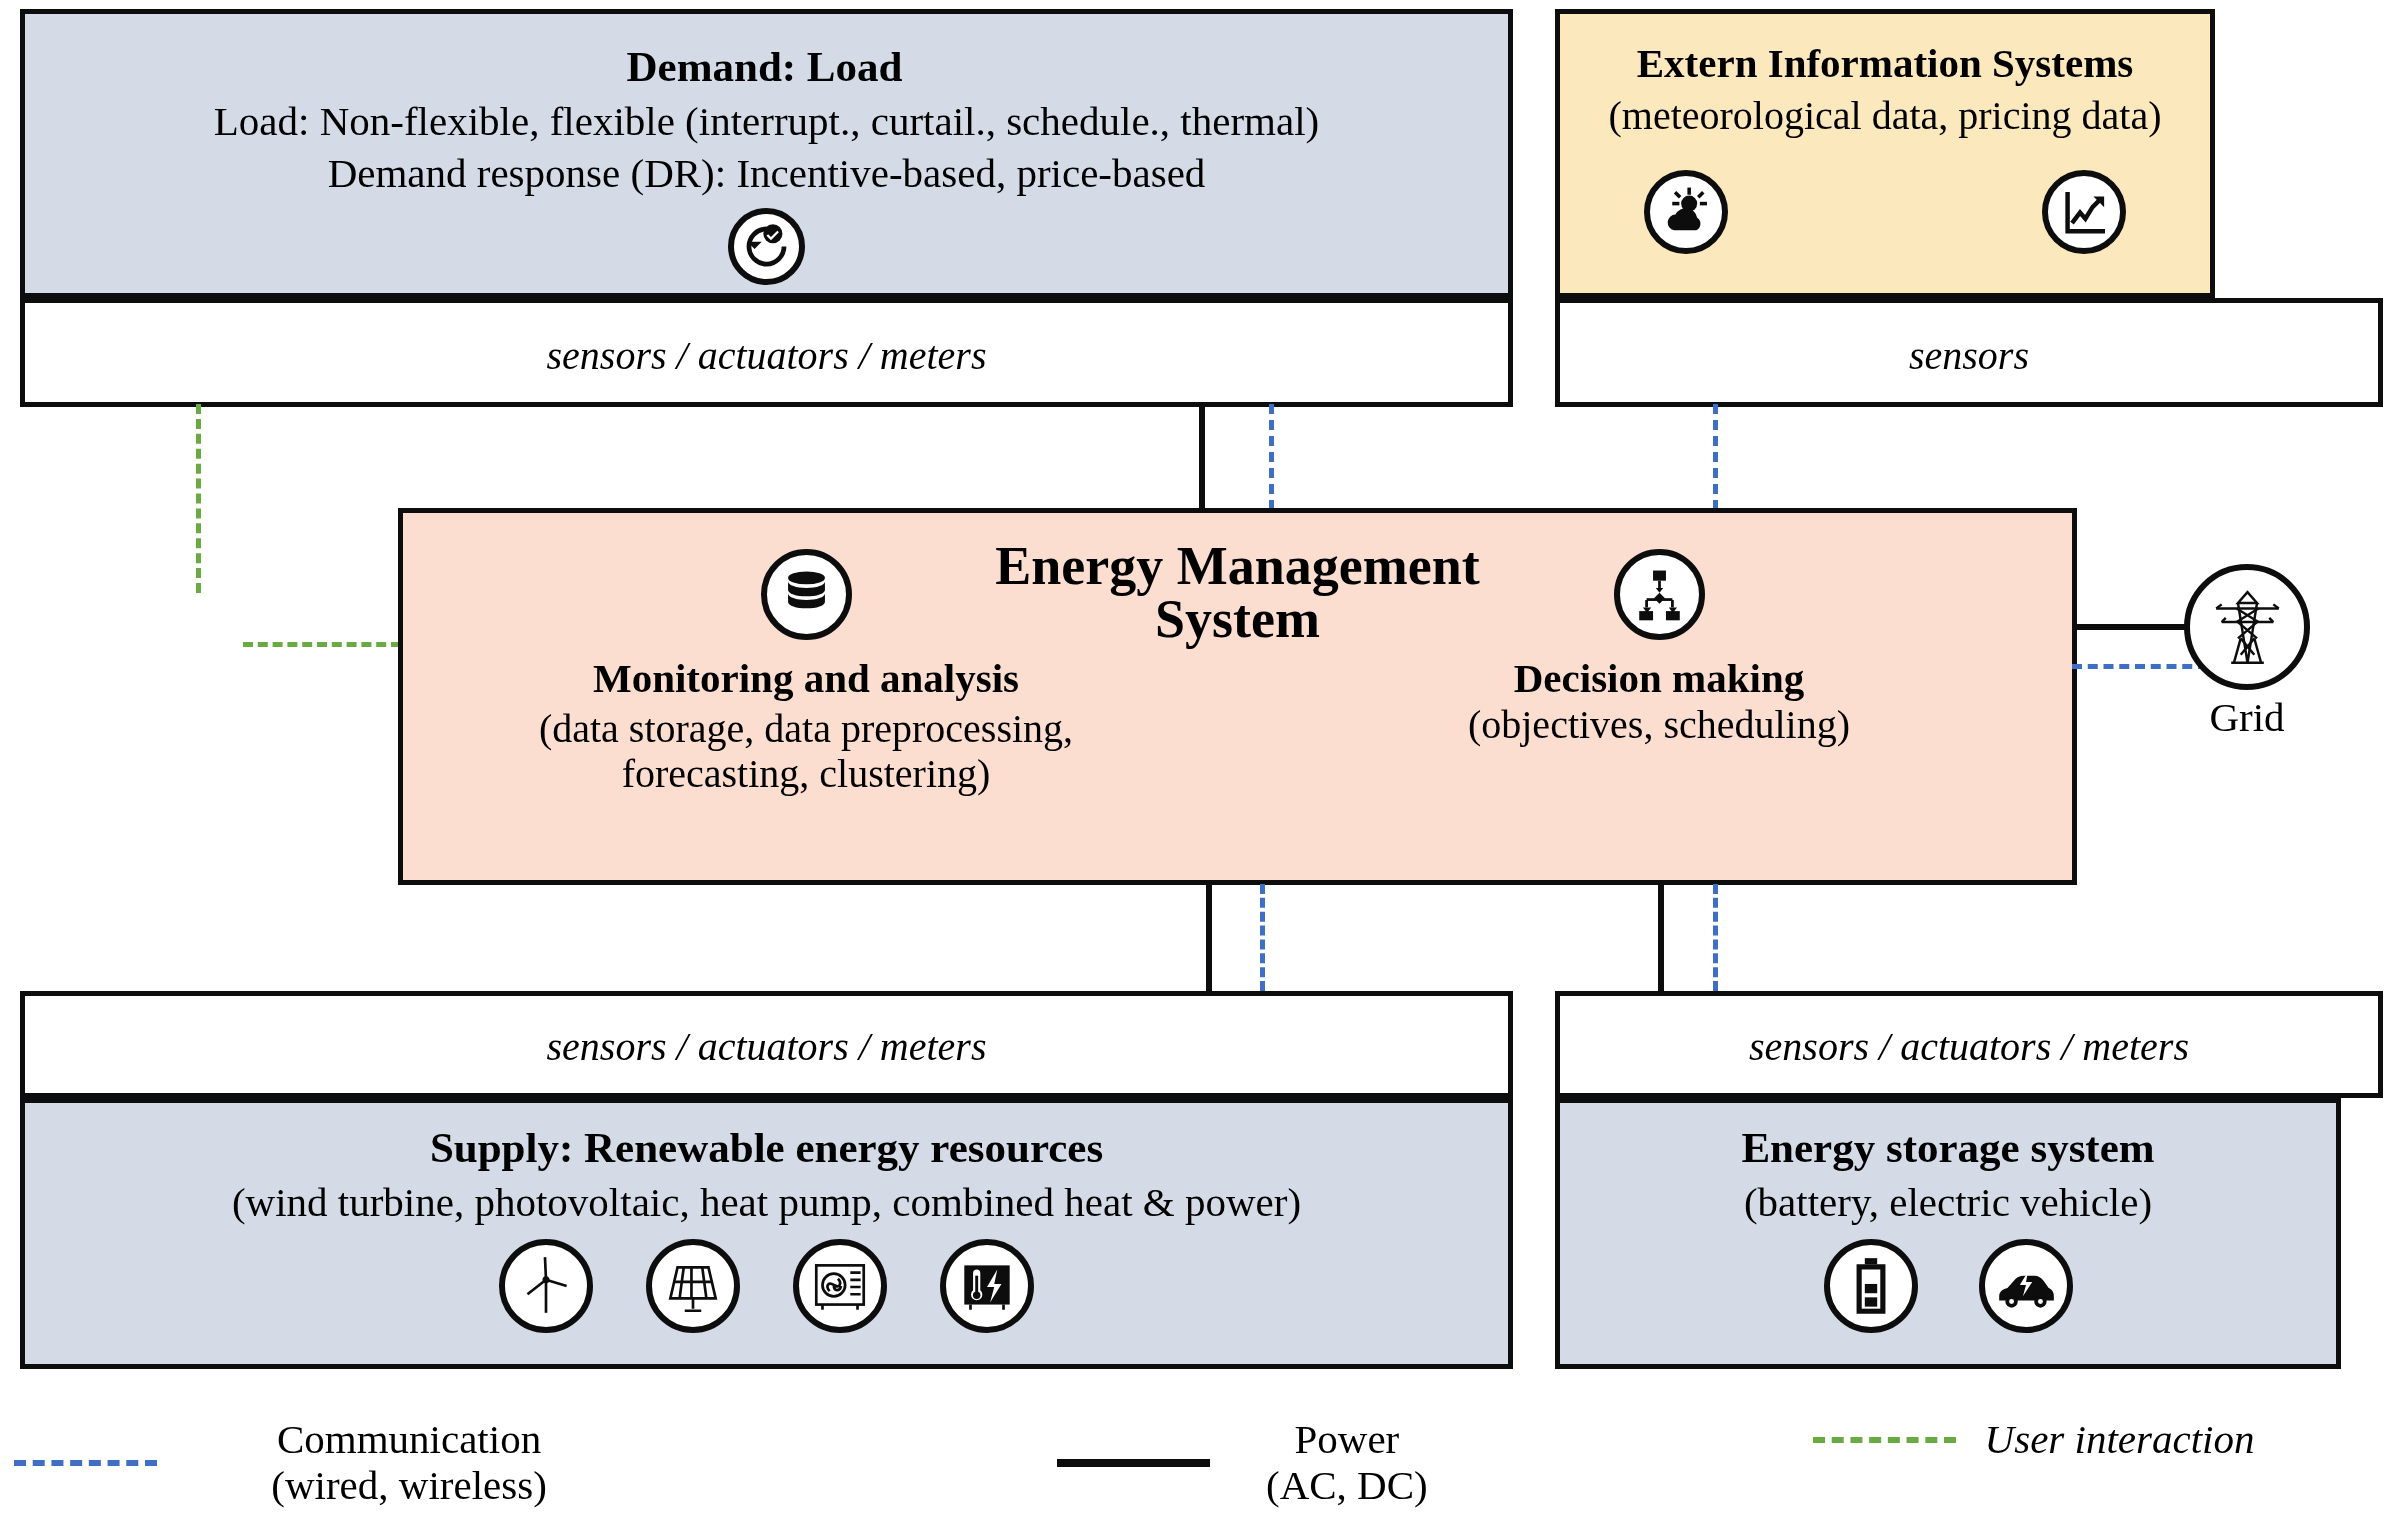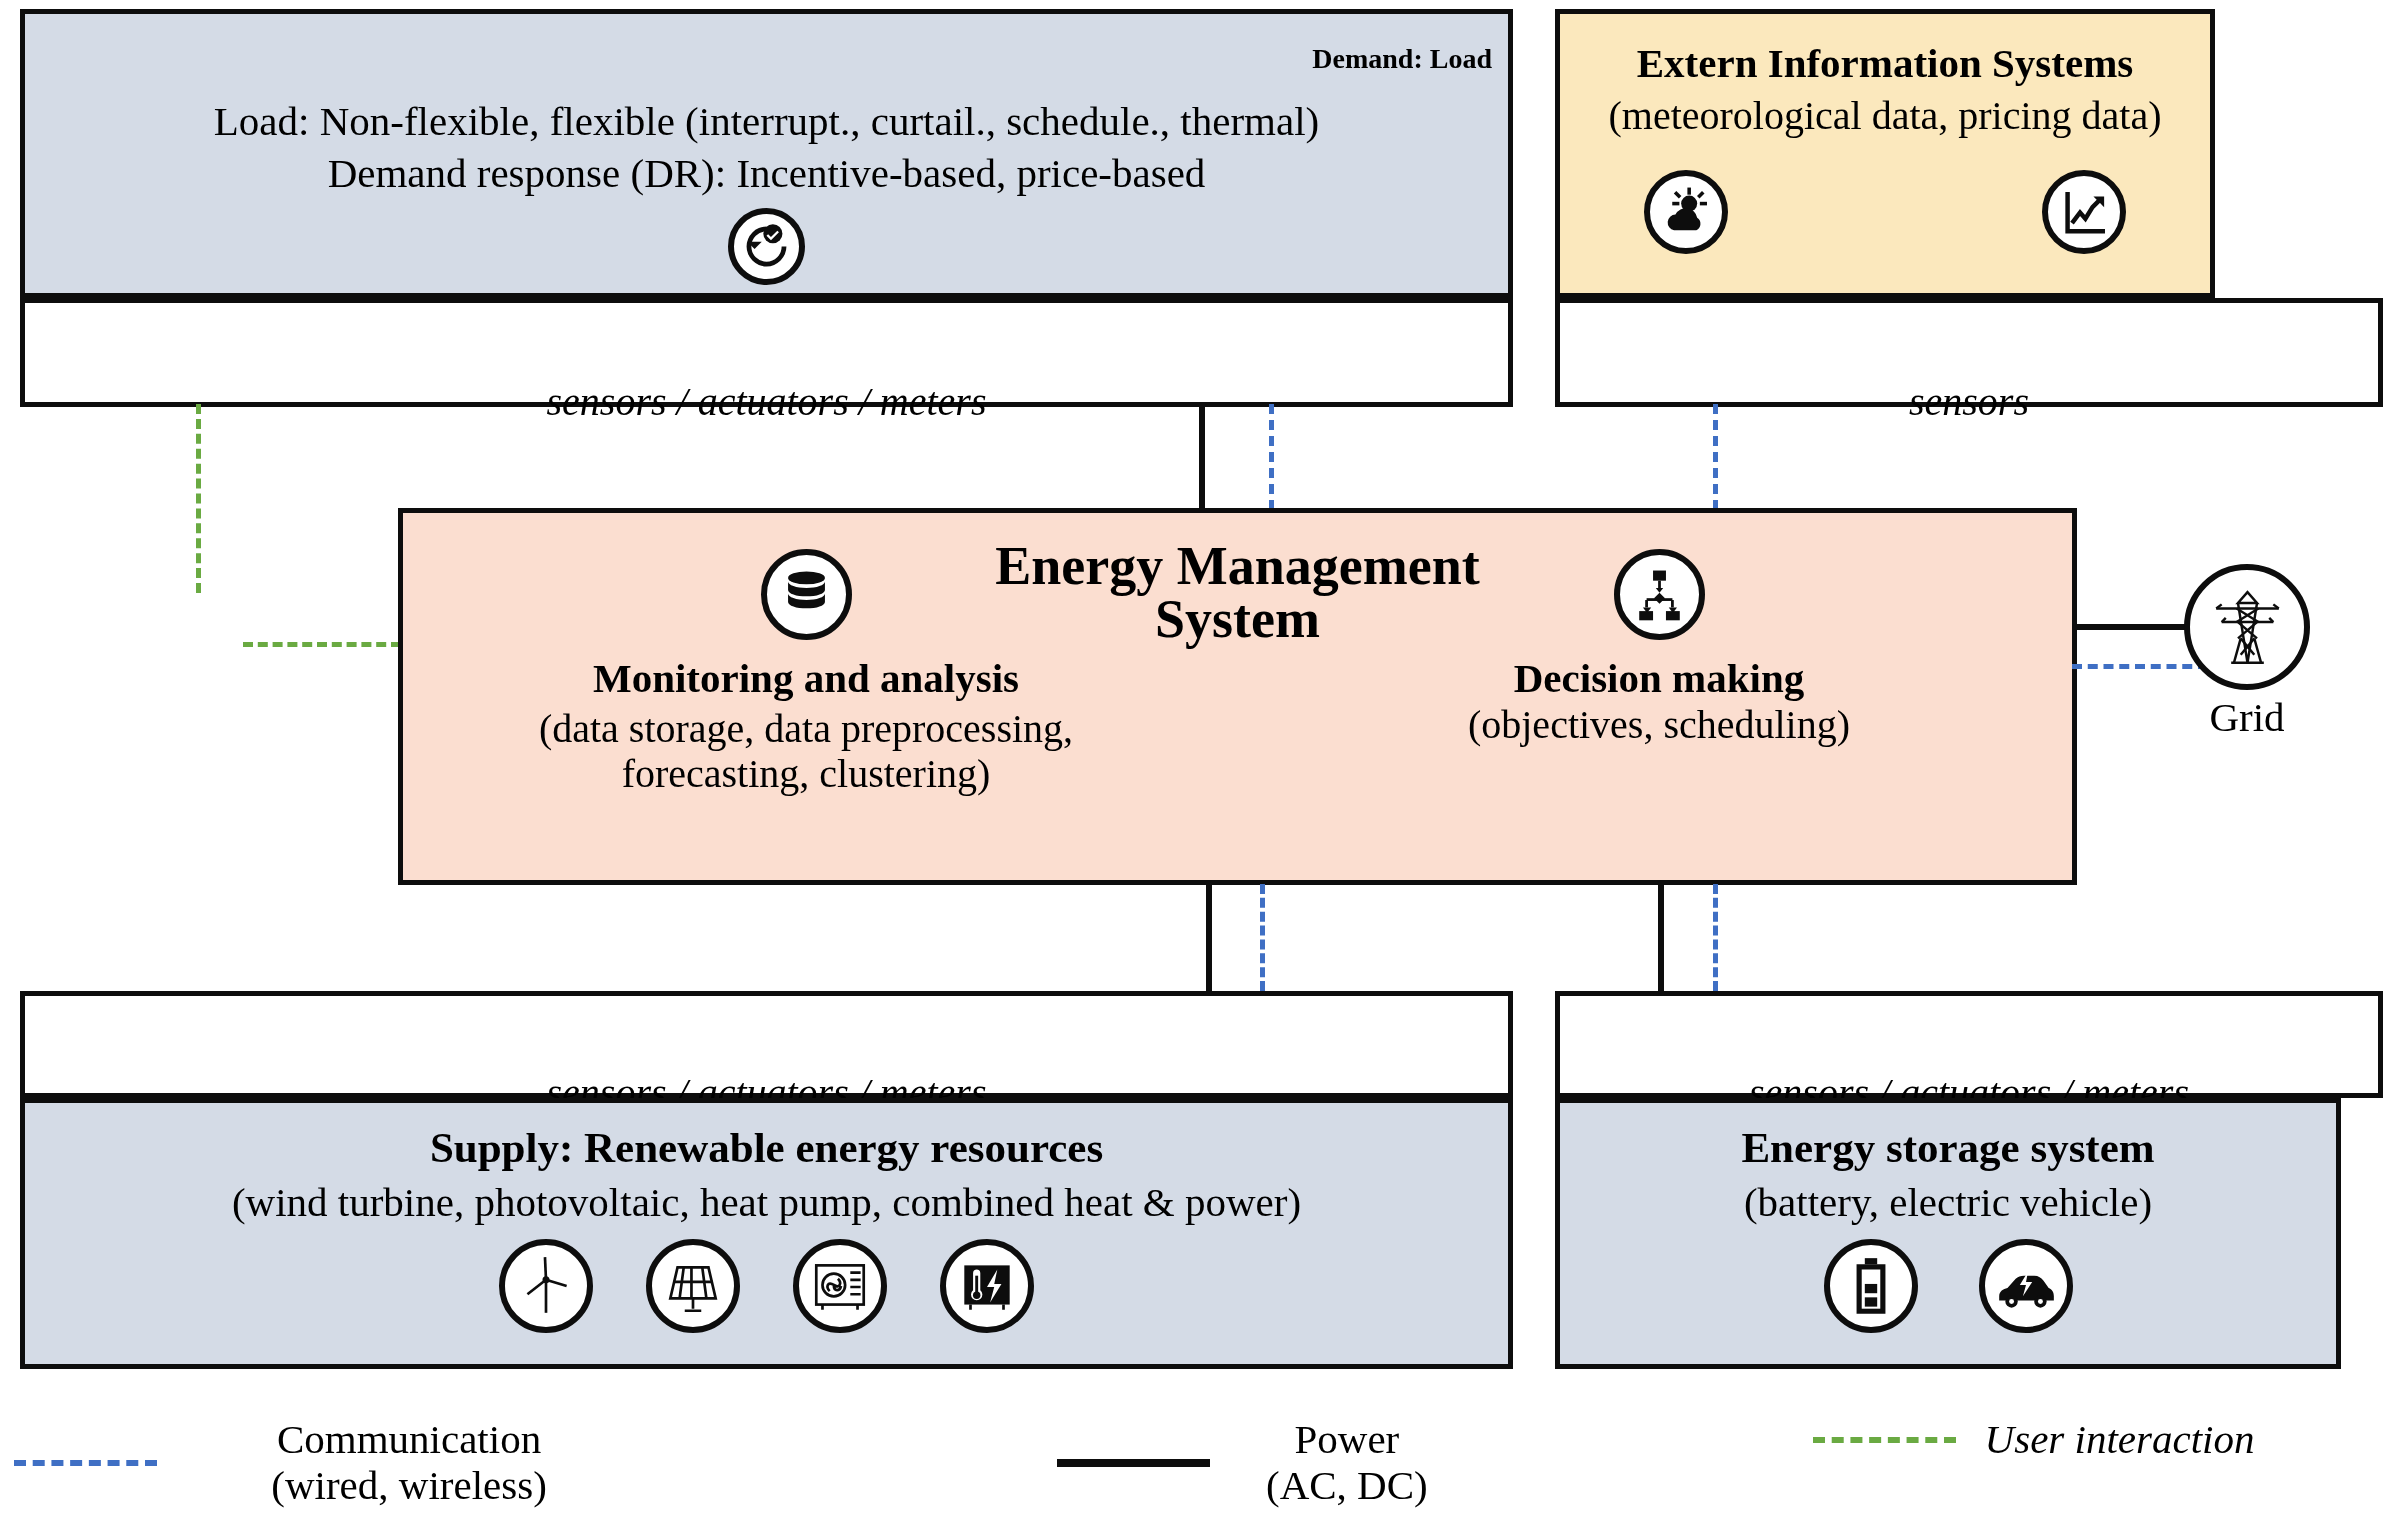--- a/index.html
+++ b/index.html
@@ -7,21 +7,21 @@
   #canvas{position:relative;width:2401px;height:1518px;background:#fff;overflow:hidden;}
 
   .box{position:absolute;box-sizing:border-box;border:5px solid #0d0d0d;}
   .fill-blue{background:#d4dbe6;}
   .fill-yellow{background:#fbe8bd;}
   .fill-peach{background:#fbded0;}
   .fill-white{background:#ffffff;}
 
   .ttl{font-weight:bold;text-align:center;line-height:1.12;}
   .sub{text-align:center;line-height:1.14;}
-  .sensors{font-style:italic;text-align:center;margin-top:46px;}
+  .sensors{font-style:italic;text-align:center;}
 
   .icrow{position:absolute;display:flex;align-items:center;justify-content:center;width:100%;}
   .icon-circle{border:6.4px solid #0d0d0d;border-radius:50%;background:#fff;
                display:flex;align-items:center;justify-content:center;box-sizing:border-box;}
 
   .node{position:absolute;display:flex;flex-direction:column;align-items:center;}
   .node-lbl{text-align:center;white-space:nowrap;}
 
   .pline{position:absolute;background:#0d0d0d;}
   .vcomm{position:absolute;width:0;border-left:5px dashed #3f6fc4;}
@@ -34,21 +34,21 @@
   .sw-dash-blue{width:143px;height:0;border-top:6.4px dashed #3f6fc4;}
   .sw-dash-green{width:143px;height:0;border-top:6.4px dashed #6aaa42;}
   .sw-solid{width:153px;height:7.9px;background:#0d0d0d;}
 </style>
 </head>
 <body>
 
 <div id="canvas">
 
   <div class="box fill-blue" style="left:20px;top:9.3px;width:1493px;height:289px;">
-    <div class="ttl" style="position:absolute;left:0;right:16px;top:28.6px;font-size:28px;text-align:right;">Demand: Load</div>
+    <div class="ttl" style="position:absolute;left:0;right:4px;top:28.6px;font-size:43px;">Demand: Load</div>
     <div class="sub" style="position:absolute;left:0;right:0;top:84px;font-size:41px;">Load: Non-flexible, flexible (interrupt., curtail., schedule., thermal)</div>
     <div class="sub" style="position:absolute;left:0;right:0;top:136px;font-size:41px;">Demand response (DR): Incentive-based, price-based</div>
     <div class="icrow" style="top:194px;">
       <span class="icon-circle" style="width:77px;height:77px;">
         <svg viewBox="0 0 64 64" width="51" height="51" aria-hidden="true">
           <path fill="#0d0d0d" d="M32 7a25 25 0 1 0 25 25h-6a19 19 0 1 1-19-19z"></path>
           <path fill="#0d0d0d" d="M8 26l9 9 9-9z"></path>
           <circle cx="40" cy="16" r="12" fill="#0d0d0d"></circle>
           <path fill="#fff" d="M34 16.5l3.6 3.6 8-8 2 2-10 10-5.6-5.6z"></path>
         </svg>

